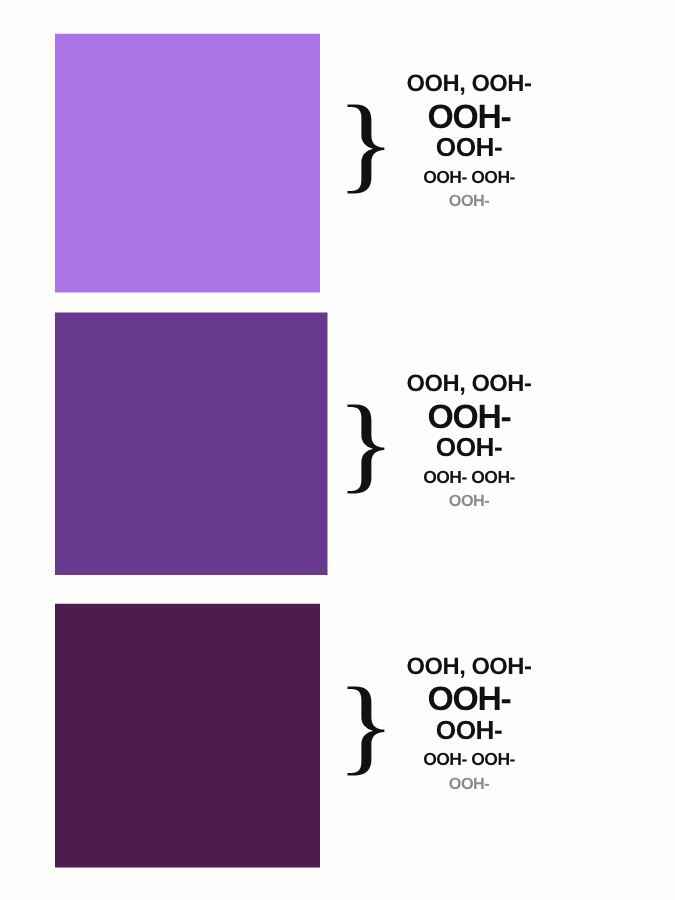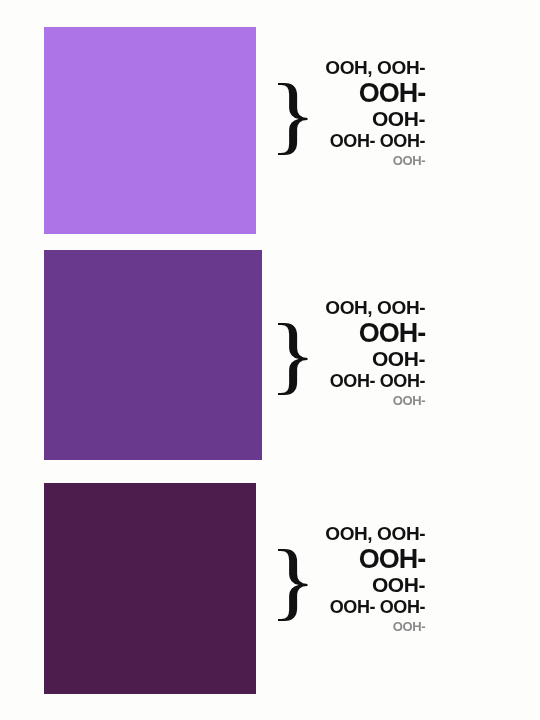--- a/index.html
+++ b/index.html
@@ -60,21 +60,21 @@
     font-weight: 400;
     margin-right: 12px;
     margin-top: 2px;
     transform: scaleX(1.15);
     user-select: none;
   }
 
   .lyric-lines {
     display: flex;
     flex-direction: column;
-    align-items: flex-end;
+    align-items: center;
   }
 
   .lyric-line {
     color: #111111;
     font-weight: bold;
     letter-spacing: -0.4px;
     white-space: nowrap;
   }
   .line-a {
     font-size: 19px;
@@ -83,21 +83,21 @@
   .line-b {
     font-size: 27px;
     line-height: 28px;
     letter-spacing: -1px;
   }
   .line-c {
     font-size: 21px;
     line-height: 24px;
   }
   .line-d {
-    font-size: 18px;
+    font-size: 14px;
     line-height: 21px;
   }
   .line-e {
     font-size: 13px;
     line-height: 17px;
     color: #8a8a8a;
   }
 </style>
 </head>
 <body style="background: rgb(253, 253, 252);">

